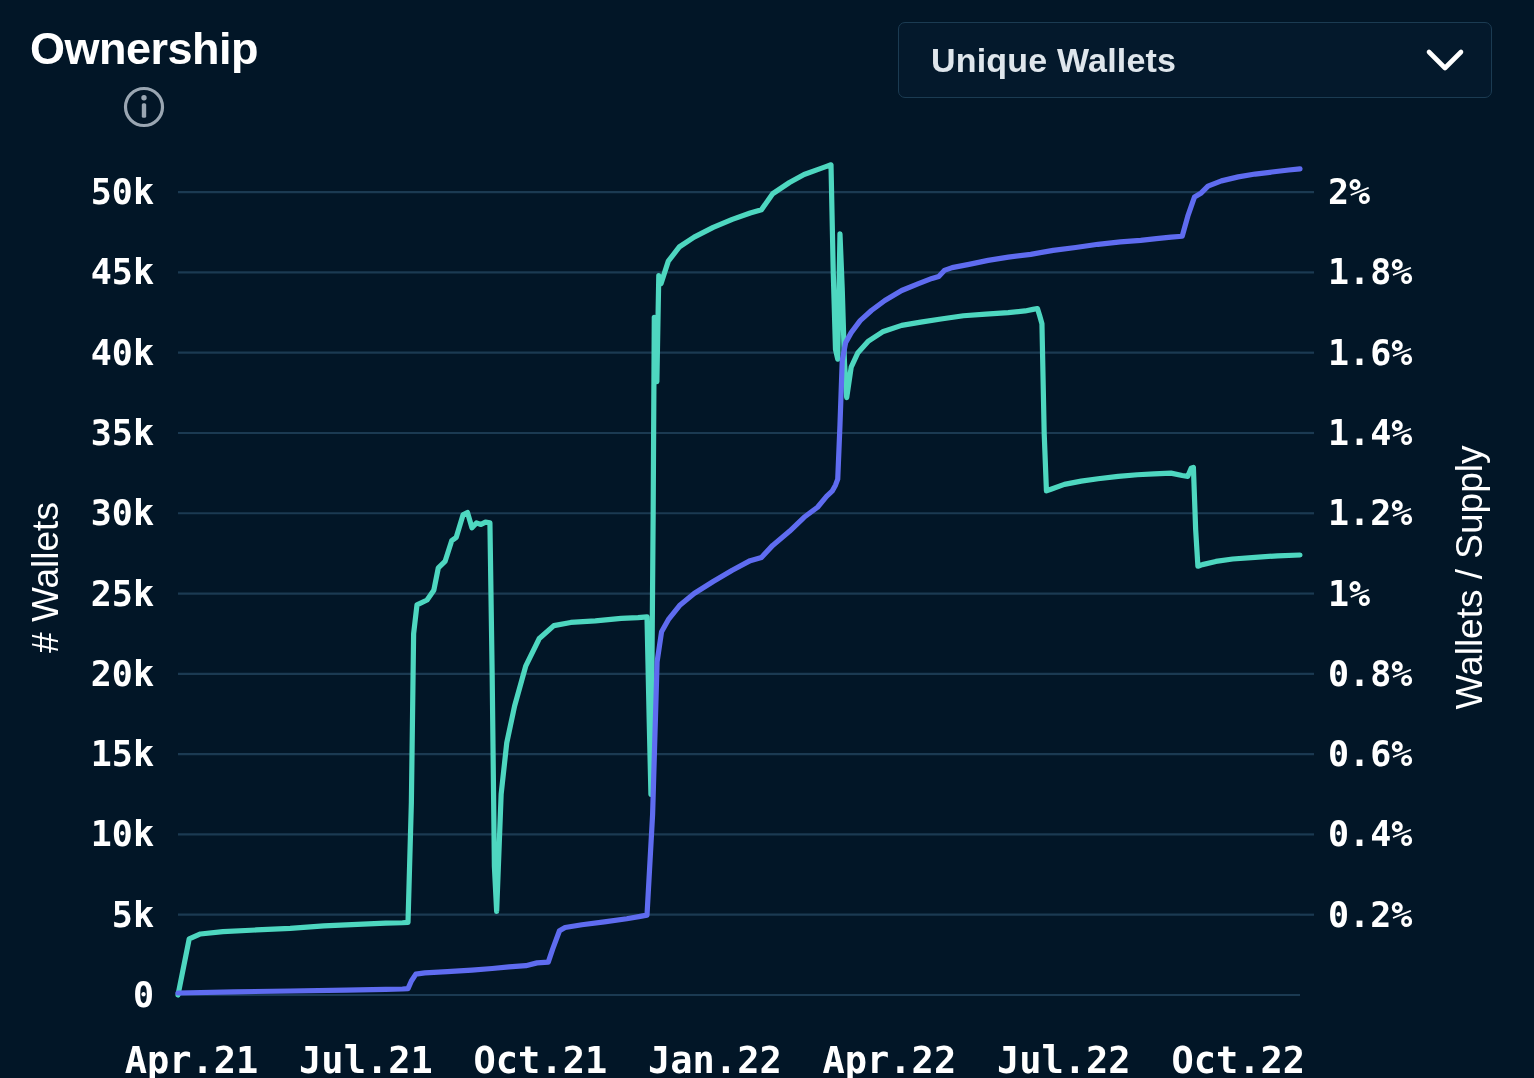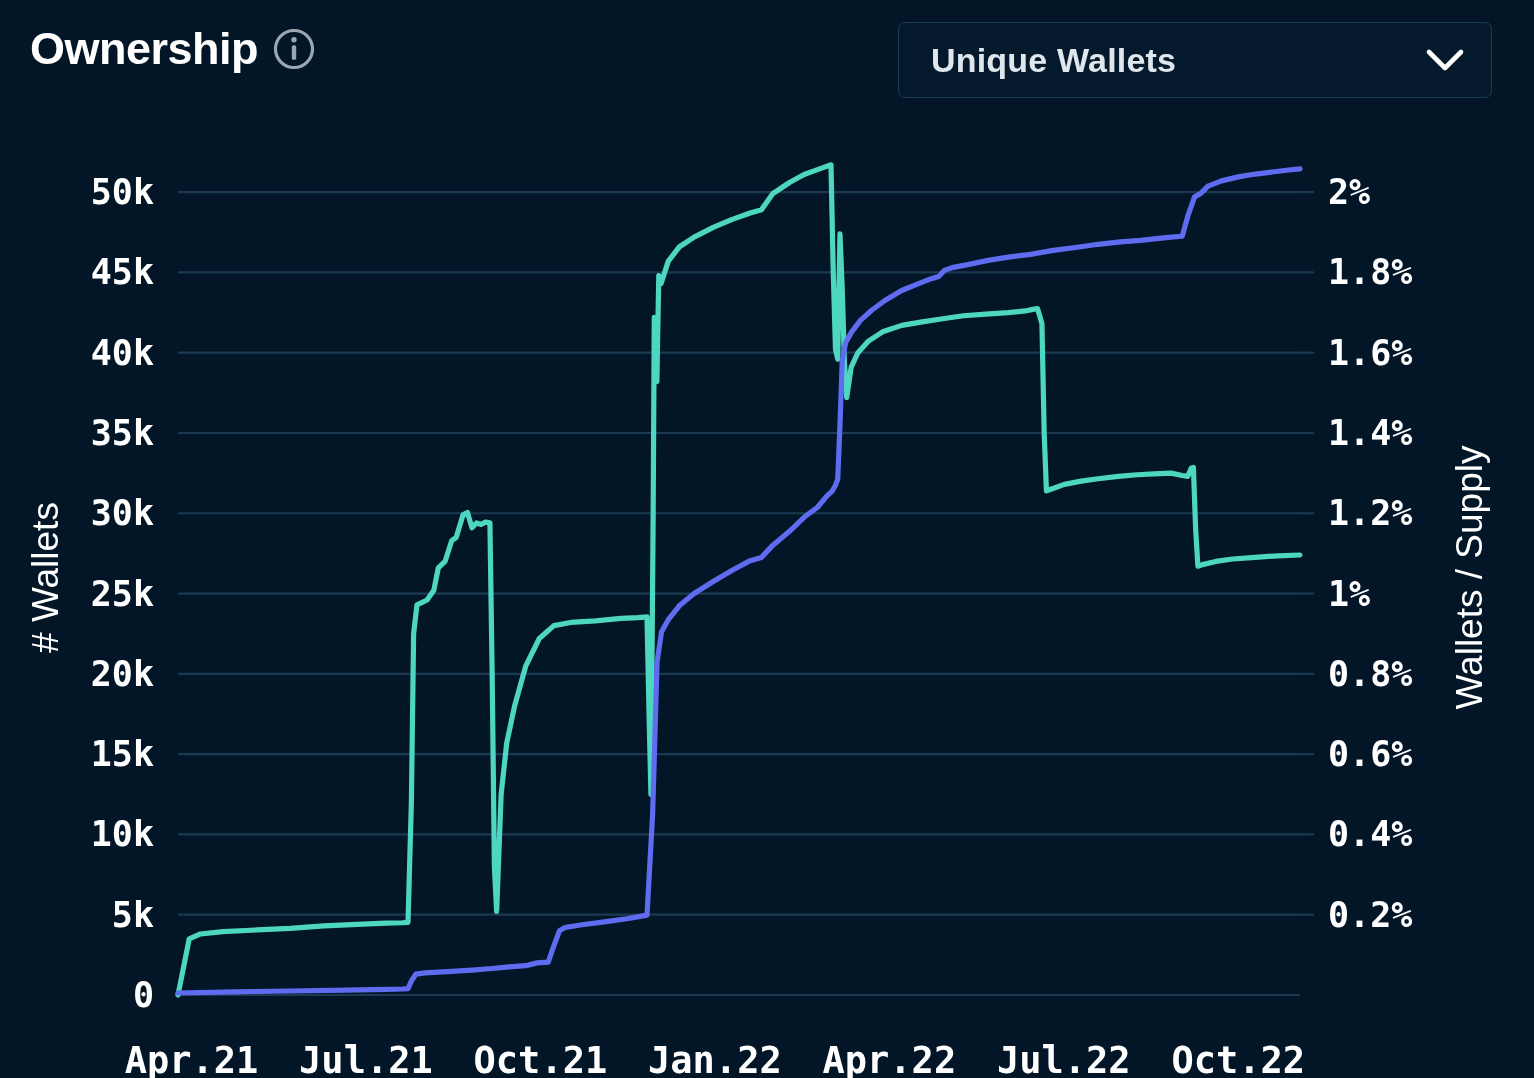--- a/index.html
+++ b/index.html
@@ -32,20 +32,21 @@
     height: 118px;
   }
 
   .title-wrap {
     position: absolute;
     left: 30px;
     top: 26px;
     display: flex;
     align-items: center;
     gap: 14px;
+    flex-direction: column;
   }
 
   .panel-title {
     font-size: 45px;
     font-weight: bold;
     letter-spacing: -0.5px;
     color: #ffffff;
     line-height: 1;
   }
 

